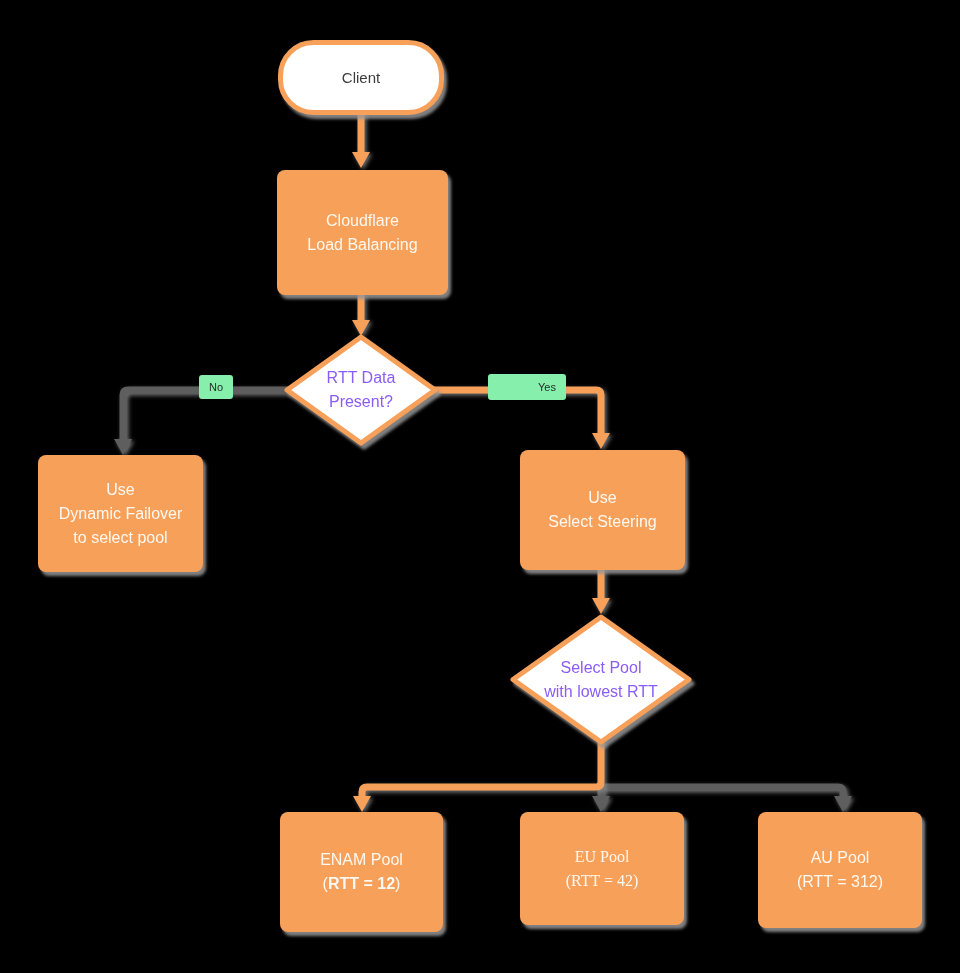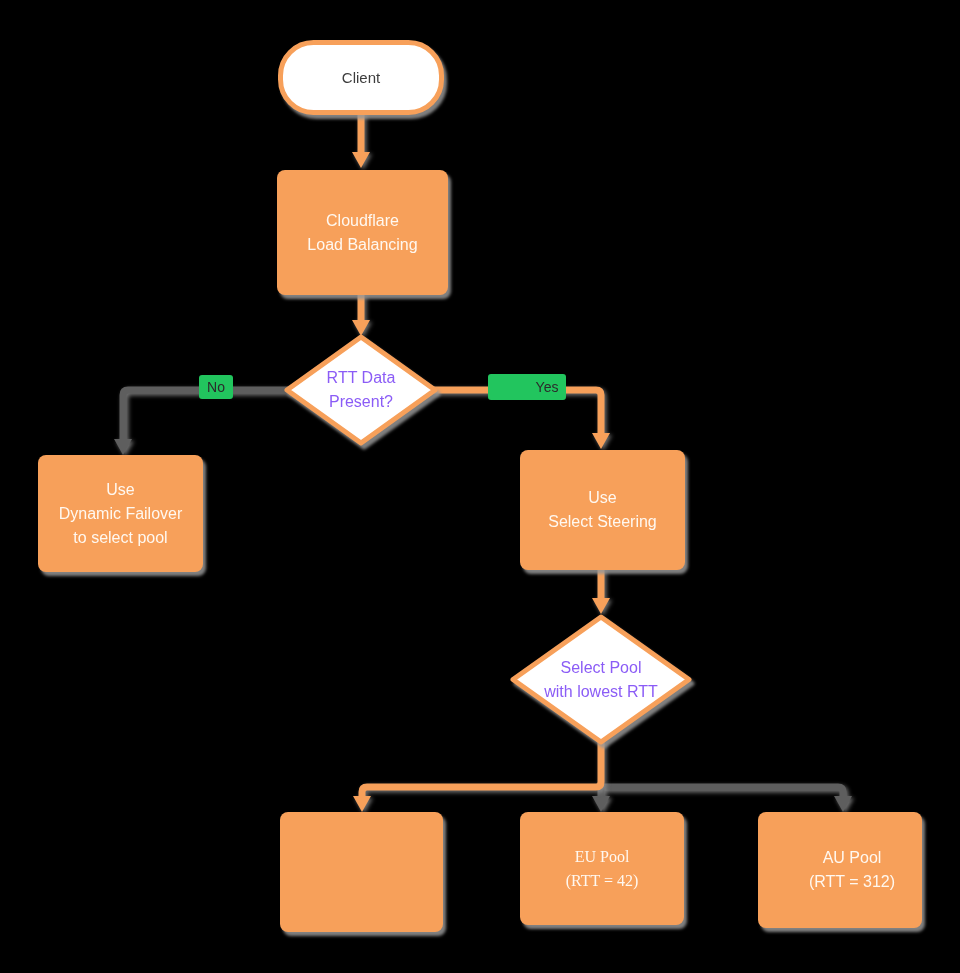--- a/index.html
+++ b/index.html
@@ -14,21 +14,21 @@
   
   .node-label{
     position:absolute;display:flex;flex-direction:column;align-items:center;justify-content:center;
     text-align:center;pointer-events:none;
   }
   .on-orange{color:#FFF8F0;font-size:16px;line-height:24px;}
   .on-white{color:#8b5cf6;font-size:16px;line-height:24px;}
   .client-text{color:#3D3D3D;font-size:15px;}
   .edge-label{
     position:absolute;display:flex;align-items:center;justify-content:center;
-    background:#22c55e;color:#2B2B2B;font-size:14px;border-radius:3px;
+    background:#86efac;color:#2B2B2B;font-size:11px;border-radius:3px;
   }
   .bold{font-weight:bold;}
 </style>
 </head>
 <body>
 
 <div class="stage">
 
   <svg class="layer" width="960" height="973" viewBox="0 0 960 973">
 
@@ -118,27 +118,31 @@
   <div class="node-label on-orange" style="left:520px;top:450px;width:165px;height:120px;">
     <span>Use</span>
     <span>Select Steering</span>
   </div>
 
   <div class="node-label on-white" style="left:513px;top:617px;width:176px;height:125px;">
     <span>Select Pool</span>
     <span>with lowest RTT</span>
   </div>
 
+  <div class="node-label on-orange" style="left:280px;top:812px;width:163px;height:120px;">
+    <span>ENAM Pool</span>
+    <span><span>(</span><span class="bold">RTT = 12</span><span>)</span></span>
+  </div>
 
   <div class="node-label on-orange" style="left:520px;top:812px;width:164px;height:113px;font-family:Liberation Serif, serif;">
     <span>EU Pool</span>
     <span>(RTT = 42)</span>
   </div>
 
-  <div class="node-label on-orange" style="left:758px;top:812px;width:164px;height:116px;margin-left:12px;">
+  <div class="node-label on-orange" style="left:758px;top:812px;width:164px;height:116px;">
     <span>AU Pool</span>
     <span>(RTT = 312)</span>
   </div>
 
   <div class="edge-label" style="left:199px;top:375px;width:34px;height:24px;">
     <span>No</span>
   </div>
   <div class="edge-label" style="left:488px;top:374px;width:38px;height:26px;padding-left:40px;">
     <span>Yes</span>
   </div>

